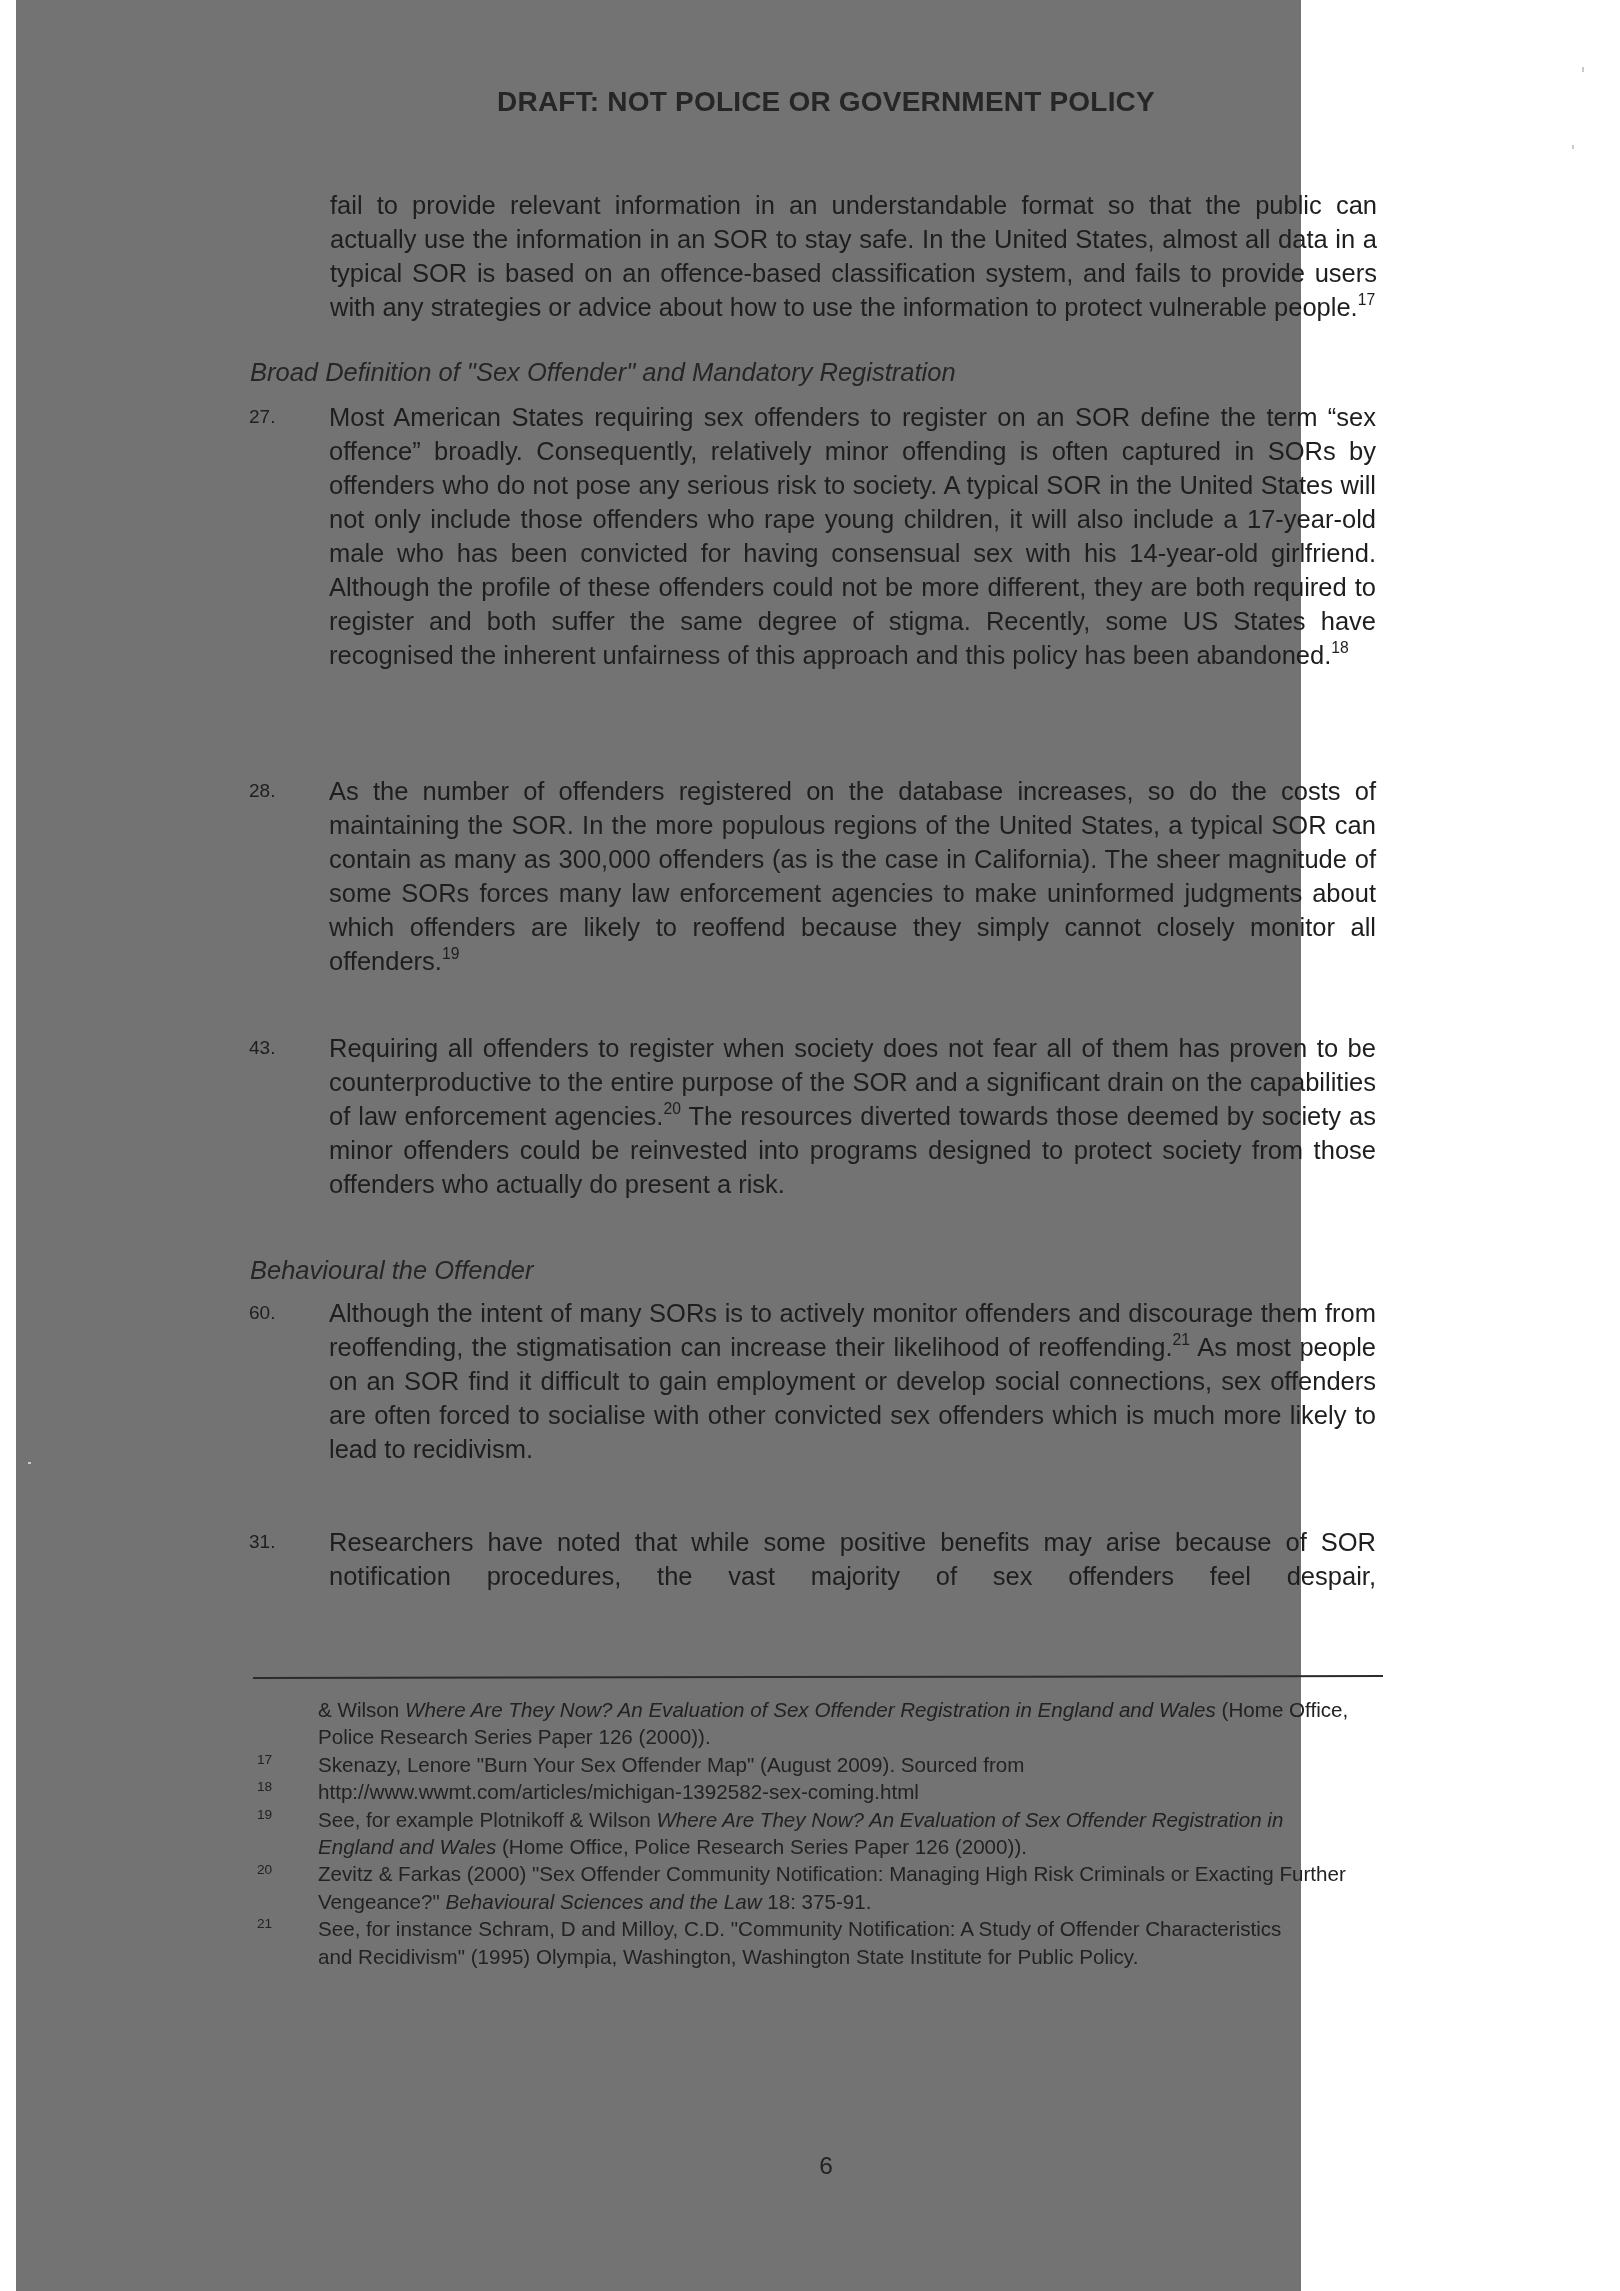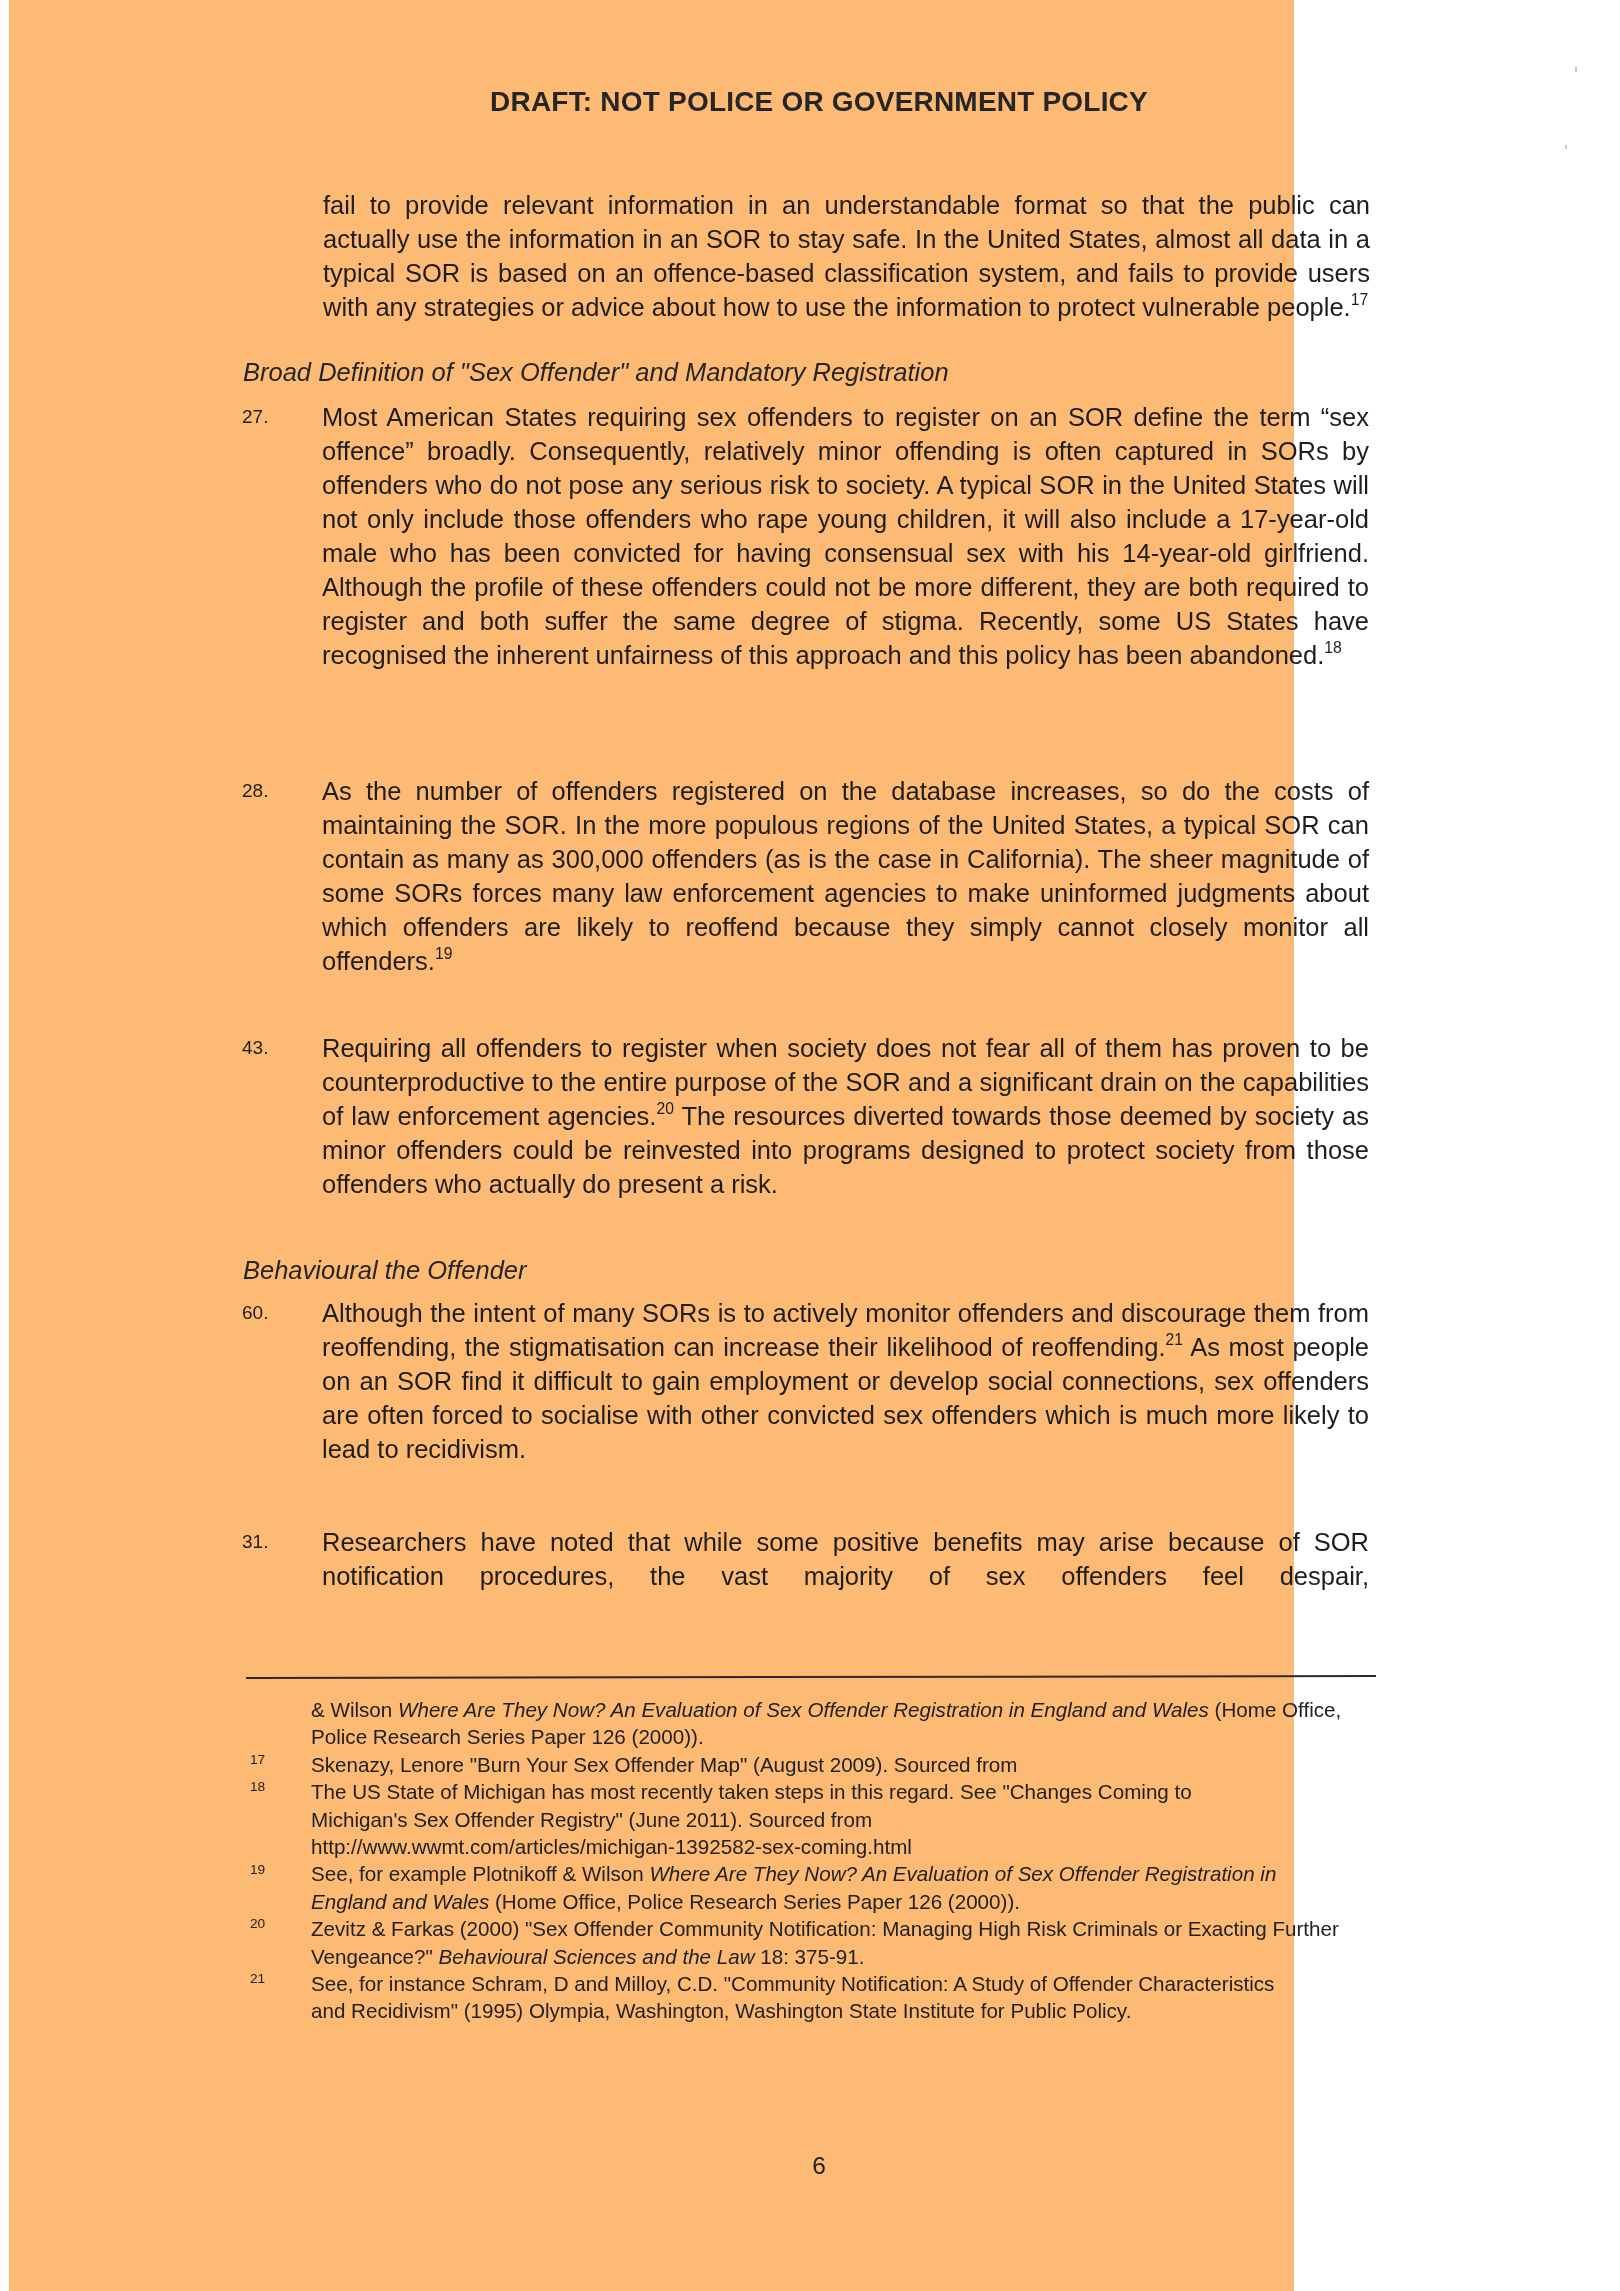--- a/index.html
+++ b/index.html
@@ -1,20 +1,20 @@
 <!DOCTYPE html>
 <html><head>
 <meta charset="utf-8">
 <style>
   html, body { margin: 0; padding: 0; background: #ffffff; }
   body {
     width: 1620px; height: 2292px; position: relative; overflow: hidden;
     font-family: "Liberation Sans", sans-serif; color: #1e1e1e;
   }
-  .page { position: absolute; left: 9px; top: 0; width: 1285px; height: 2292px; background: #fdba74; }
+  .page { position: absolute; left: 16px; top: 0; width: 1285px; height: 2292px; background: #737373; }
   .header {
     position: absolute; left: 0; width: 1620px; top: 86px;
     text-align: center; font-weight: bold; font-size: 28px; letter-spacing: 0.2px;
     color: #262626;
   }
   .intro { position: absolute; left: 314px; top: 188px; width: 1047px; }
   .para-text {
     font-size: 25.5px; line-height: 34px; text-align: justify; text-align-last: left;
     margin: 0;
   }
@@ -89,21 +89,20 @@
   <div class="footnotes">
     <div class="fn-item">
       <span>&amp; Wilson </span><i>Where Are They Now? An Evaluation of Sex Offender Registration in England and Wales</i><span> (Home Office, Police Research Series Paper 126 (2000)).</span>
     </div>
     <div class="fn-item">
       <span class="fn-num">17</span>
       <div>Skenazy, Lenore "Burn Your Sex Offender Map" (August 2009). Sourced from</div>
     </div>
     <div class="fn-item" style="width:1068px;">
       <span class="fn-num">18</span>
-      <div style="width:980px;">The US State of Michigan has most recently taken steps in this regard. See "Changes Coming to Michigan's Sex Offender Registry" (June 2011). Sourced from</div>
       <div>http://www.wwmt.com/articles/michigan-1392582-sex-coming.html</div>
     </div>
     <div class="fn-item" style="width:1019px;">
       <span class="fn-num">19</span>
       <span>See, for example Plotnikoff &amp; Wilson </span><i>Where Are They Now? An Evaluation of Sex Offender Registration in England and Wales</i><span> (Home Office, Police Research Series Paper 126 (2000)).</span>
     </div>
     <div class="fn-item" style="width:1068px;">
       <span class="fn-num">20</span>
       <span>Zevitz &amp; Farkas (2000) "Sex Offender Community Notification: Managing High Risk Criminals or Exacting Further Vengeance?" </span><i>Behavioural Sciences and the Law</i><span> 18: 375-91.</span>
     </div>

